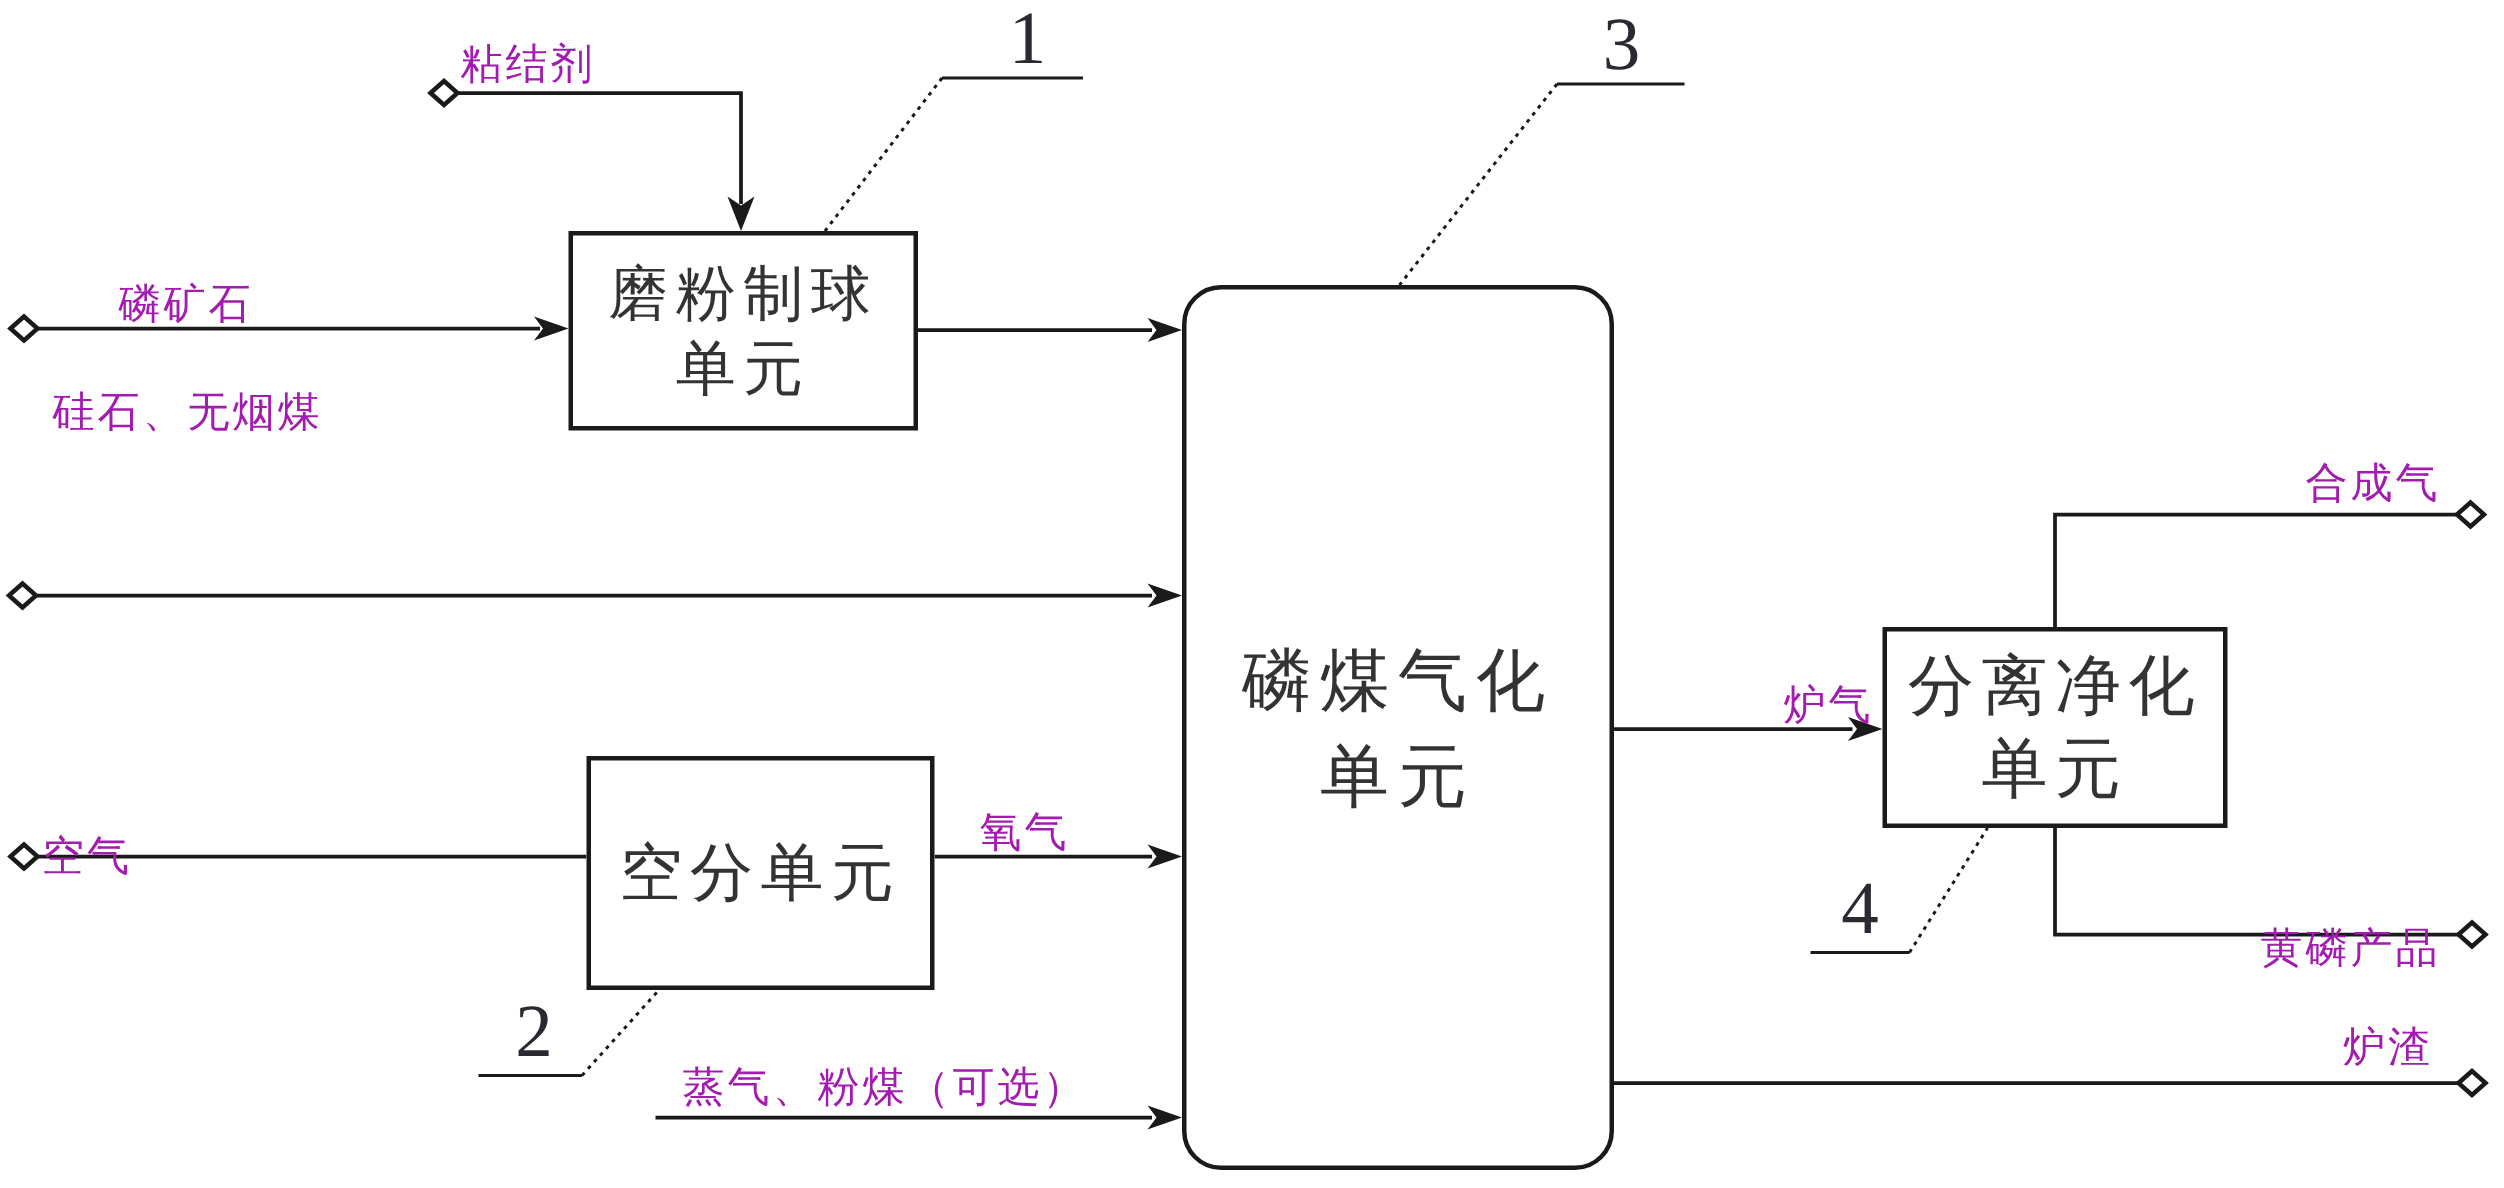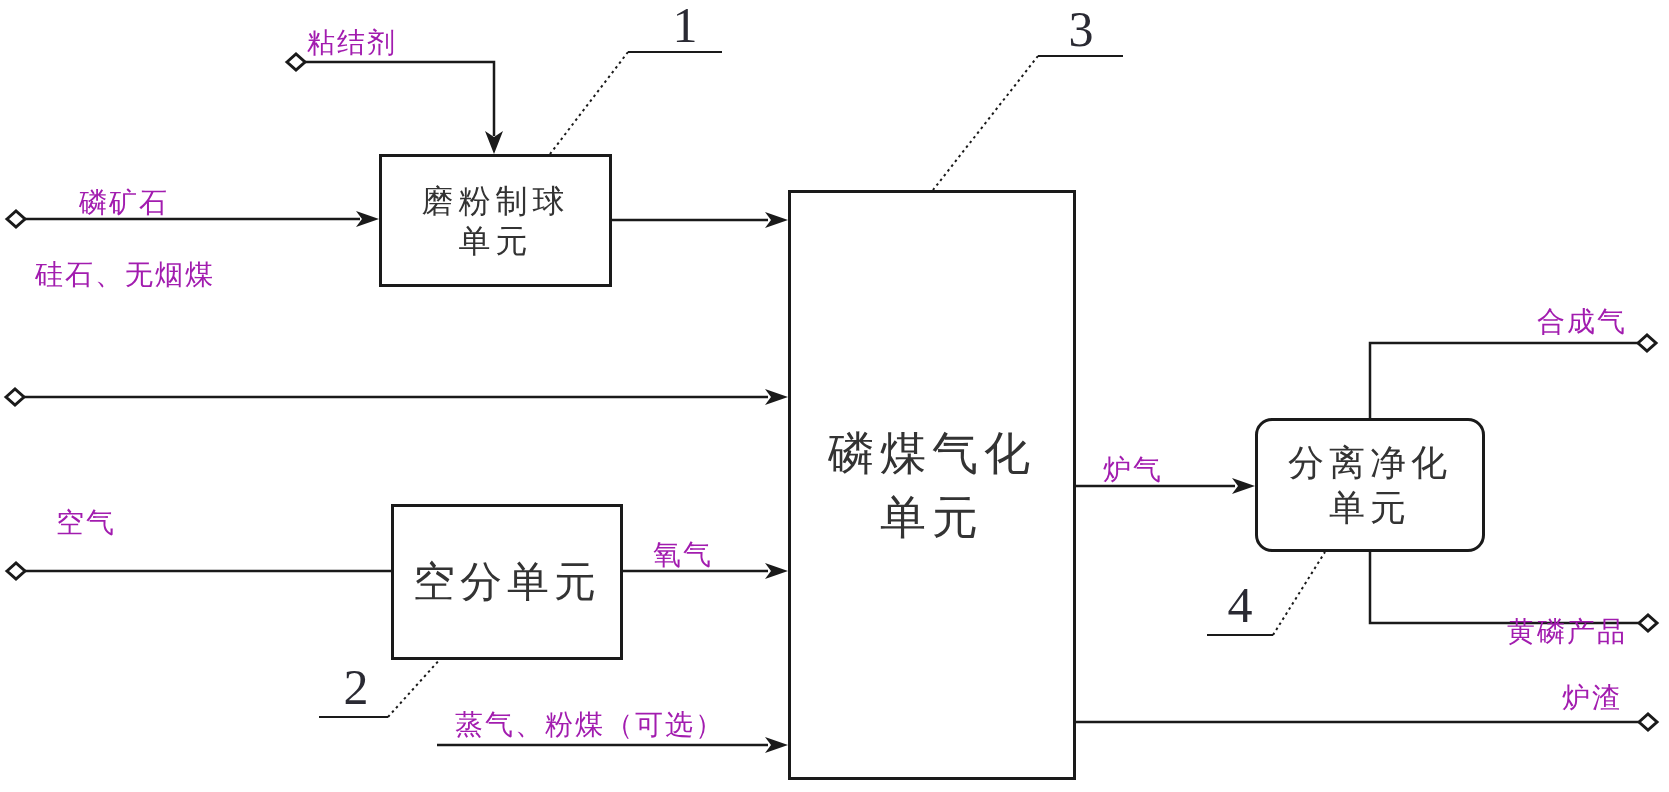--- a/index.html
+++ b/index.html
@@ -8,25 +8,25 @@
     font-family:"Liberation Sans","DejaVu Sans",sans-serif;color:#111;
     overflow:hidden;
   }
   svg.lines{position:absolute;left:0;top:0;width:1669px;height:792px;}
   .unit-box{
     position:absolute;border:3px solid #1a1a1a;background:#ffffff;
     display:flex;flex-direction:column;align-items:center;justify-content:center;
     text-align:center;color:#333;box-sizing:border-box;
   }
   .unit-box .l1,.unit-box .l2{line-height:1.25;letter-spacing:5px;white-space:nowrap;}
-  #box-grinding{left:379px;top:154px;width:233px;height:133px;font-size:32px;}
+  #box-grinding{left:379px;top:154px;width:233px;height:133px;font-size:40px;}
   #box-airsep{left:391px;top:504px;width:232px;height:156px;font-size:42px;}
-  #box-gasifier{left:788px;top:190px;width:288px;height:590px;font-size:46px;letter-spacing:6px;}
+  #box-gasifier{left:788px;top:190px;width:288px;height:590px;font-size:46px;letter-spacing:6px;border-radius:26px;}
   #box-gasifier .l1,#box-gasifier .l2{letter-spacing:6px;line-height:1.4;}
-  #box-separation{left:1255px;top:418px;width:230px;height:134px;font-size:36px;border-radius:17px;}
+  #box-separation{left:1255px;top:418px;width:230px;height:134px;font-size:44px;}
   .stream-label{
     position:absolute;font-size:28px;color:#a21caf;white-space:nowrap;letter-spacing:2px;
   }
   .ref-num{
     position:absolute;font-family:"Liberation Serif","DejaVu Serif",serif;
     font-size:50px;color:#2a2a33;width:50px;text-align:center;line-height:1;
   }
 </style>
 </head>
 <body>
@@ -106,24 +106,24 @@
   </div>
 
   <div class="unit-box" id="box-separation">
     <div class="l1">分离净化</div>
     <div class="l2">单元</div>
   </div>
 
   <div class="stream-label" style="left:307px;top:24px;">粘结剂</div>
   <div class="stream-label" style="left:35px;top:184px;margin-left:44px;">磷矿石</div>
   <div class="stream-label" style="left:35px;top:226px;margin-top:30px;">硅石、无烟煤</div>
-  <div class="stream-label" style="left:28px;top:504px;margin-left:28px;">空气</div>
+  <div class="stream-label" style="left:28px;top:552px;">空气</div>
   <div class="stream-label" style="left:653px;top:536px;text-align:center;">氧气</div>
   <div class="stream-label" style="left:439px;top:706px;margin-left:16px;">蒸气、粉煤（可选）</div>
-  <div class="stream-label" style="left:1103px;top:451px;">炉气</div>
+  <div class="stream-label" style="left:1189px;top:451px;">炉气</div>
   <div class="stream-label" style="left:1537px;top:303px;">合成气</div>
   <div class="stream-label" style="left:1507px;top:613px;text-align:right;">黄磷产品</div>
   <div class="stream-label" style="left:1562px;top:679px;">炉渣</div>
 
   <div class="ref-num" style="left:660px;top:0px;">1</div>
   <div class="ref-num" style="left:331px;top:662px;">2</div>
   <div class="ref-num" style="left:1056px;top:4px;">3</div>
   <div class="ref-num" style="left:1215px;top:580px;">4</div>
 
 </div>

